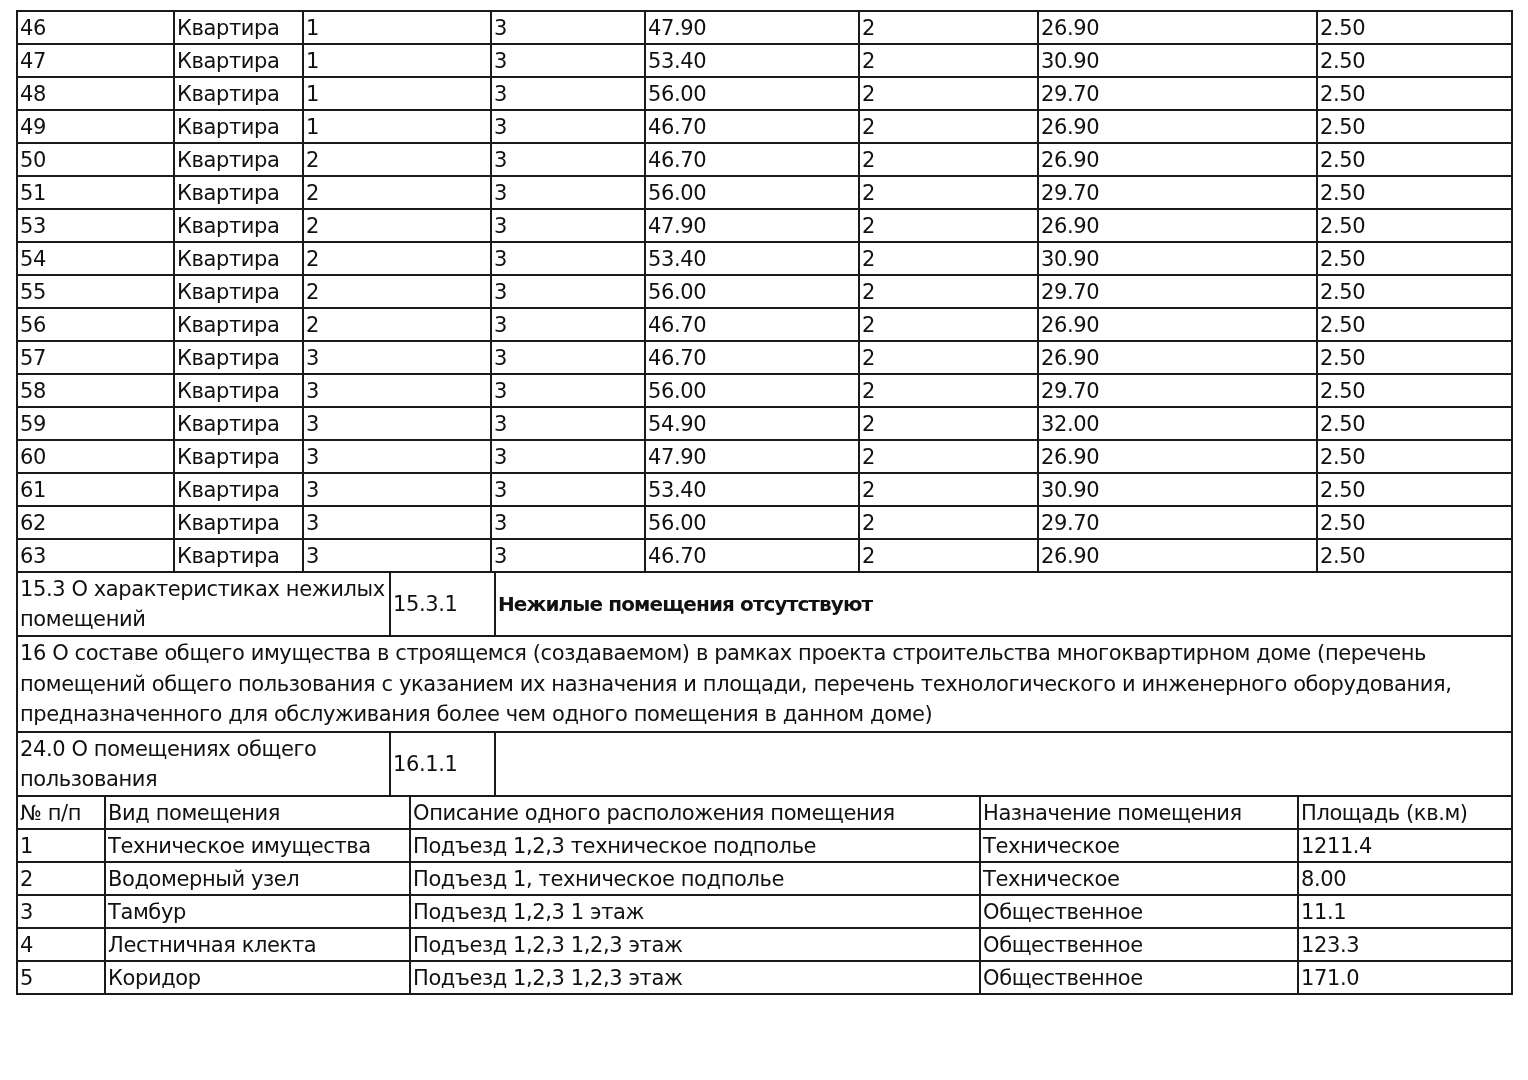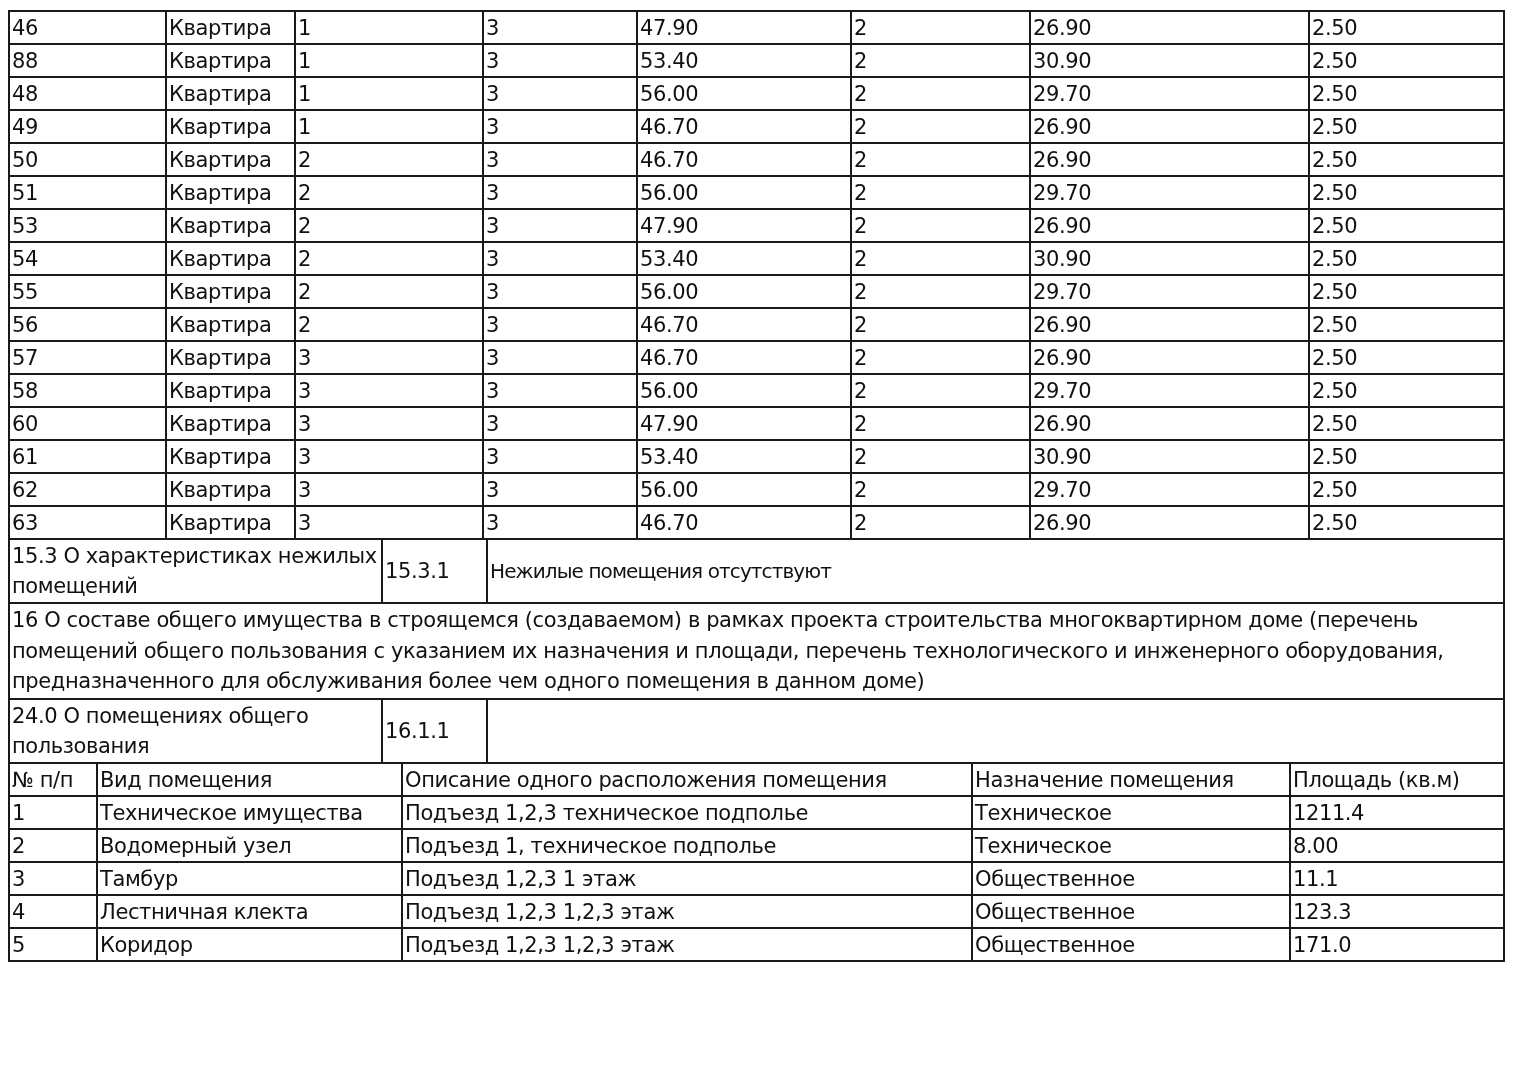--- a/index.html
+++ b/index.html
@@ -10,21 +10,21 @@
     body {
       width: 1528px;
       height: 1080px;
       position: relative;
       overflow: hidden;
       font-family: "DejaVu Sans", sans-serif;
       color: #111111;
     }
     .page {
       position: absolute;
-      left: 8px;
+      left: 16px;
       top: 10px;
       width: 1495px;
     }
     table {
       border-collapse: collapse;
       width: 1495px;
       table-layout: fixed;
     }
     td {
       border: 2px solid #1a1a1a;
@@ -39,21 +39,21 @@
     .apt td {
       height: 31px;
     }
     .sec td {
       white-space: normal;
       line-height: 30px;
       padding-top: 1px;
       padding-bottom: 1px;
     }
     .sec .bold {
-      font-weight: normal;
+      font-weight: bold;
       letter-spacing: -0.9px;
       font-size: 20px;
     }
     .sec .tall {
       height: 60px;
       margin-left: 30px;
     }
     .sec .wide {
       height: 92px;
       line-height: 30.5px;
@@ -90,21 +90,21 @@
           <td>46</td>
           <td>Квартира</td>
           <td>1</td>
           <td>3</td>
           <td>47.90</td>
           <td>2</td>
           <td>26.90</td>
           <td>2.50</td>
         </tr>
         <tr class="apt">
-          <td>88</td>
+          <td>47</td>
           <td>Квартира</td>
           <td>1</td>
           <td>3</td>
           <td>53.40</td>
           <td>2</td>
           <td>30.90</td>
           <td>2.50</td>
         </tr>
         <tr class="apt">
           <td>48</td>
@@ -197,20 +197,30 @@
           <td>2.50</td>
         </tr>
         <tr class="apt">
           <td>58</td>
           <td>Квартира</td>
           <td>3</td>
           <td>3</td>
           <td>56.00</td>
           <td>2</td>
           <td>29.70</td>
+          <td>2.50</td>
+        </tr>
+        <tr class="apt">
+          <td>59</td>
+          <td>Квартира</td>
+          <td>3</td>
+          <td>3</td>
+          <td>54.90</td>
+          <td>2</td>
+          <td>32.00</td>
           <td>2.50</td>
         </tr>
         <tr class="apt">
           <td>60</td>
           <td>Квартира</td>
           <td>3</td>
           <td>3</td>
           <td>47.90</td>
           <td>2</td>
           <td>26.90</td>

